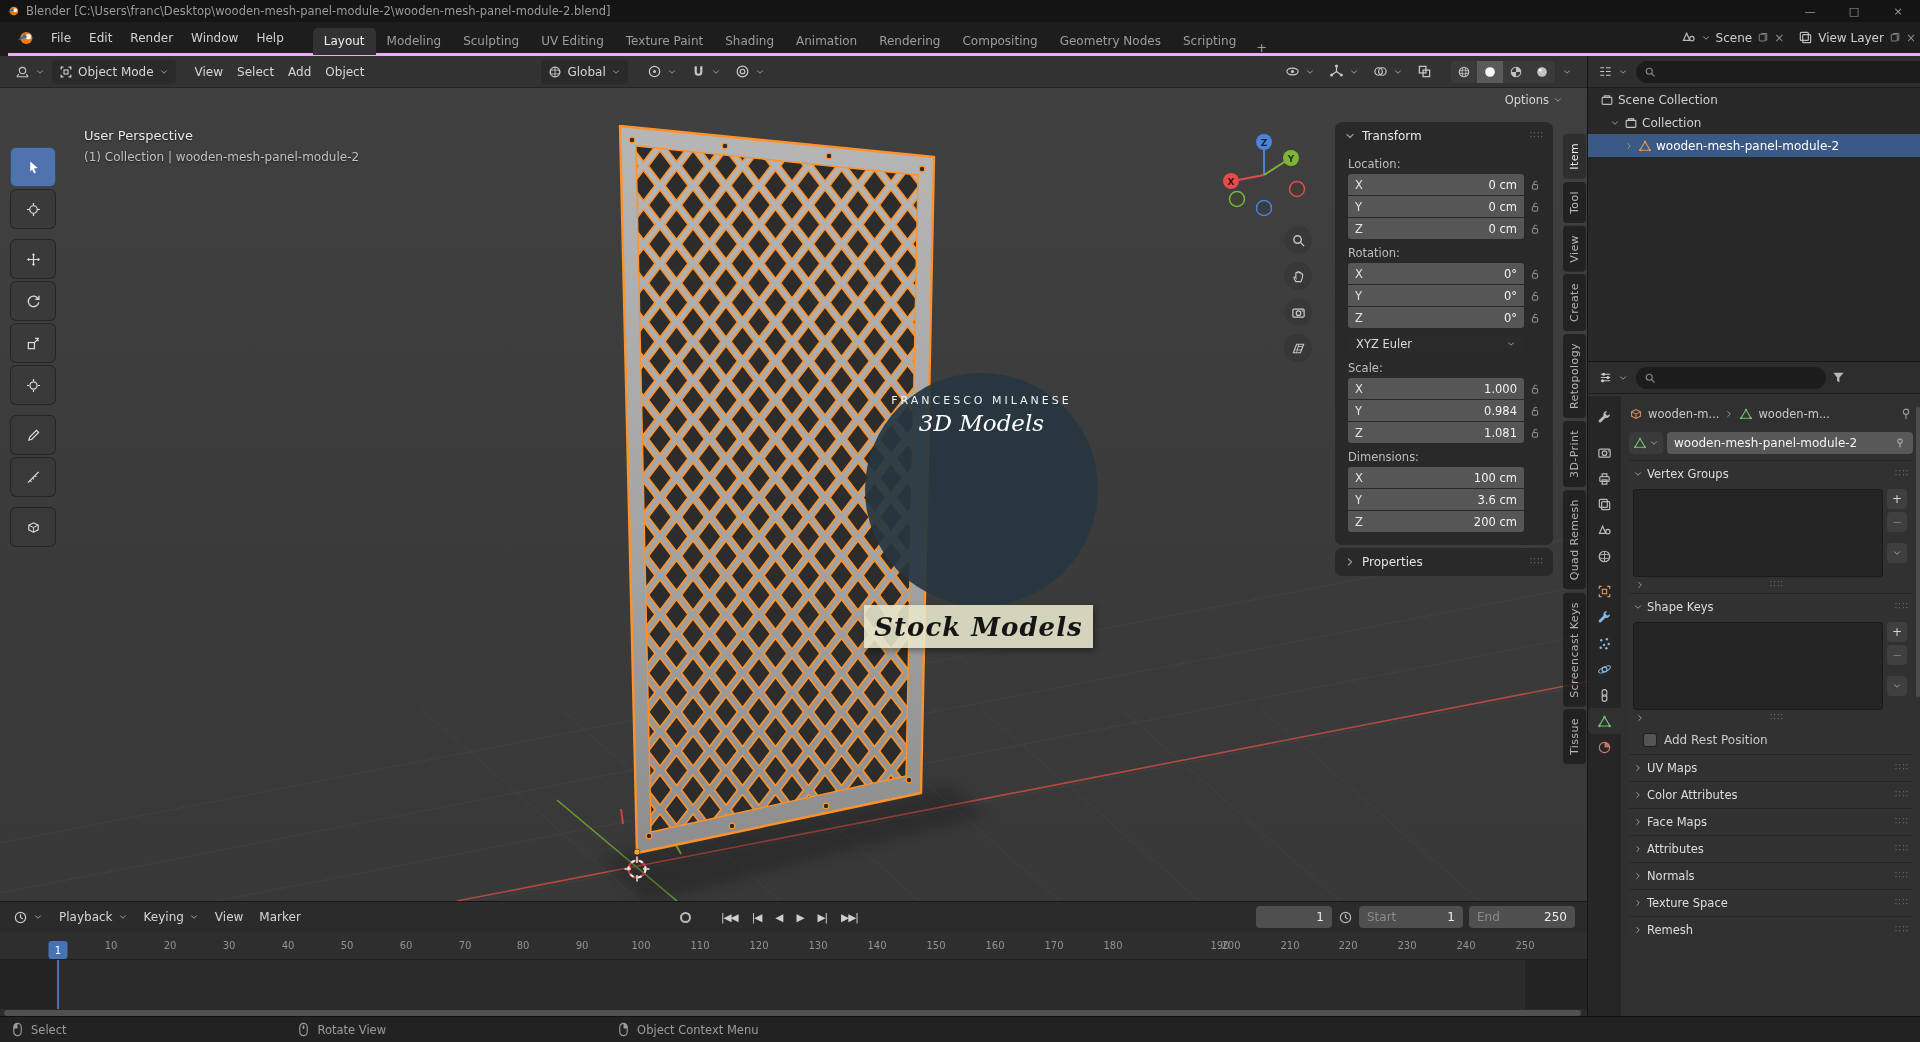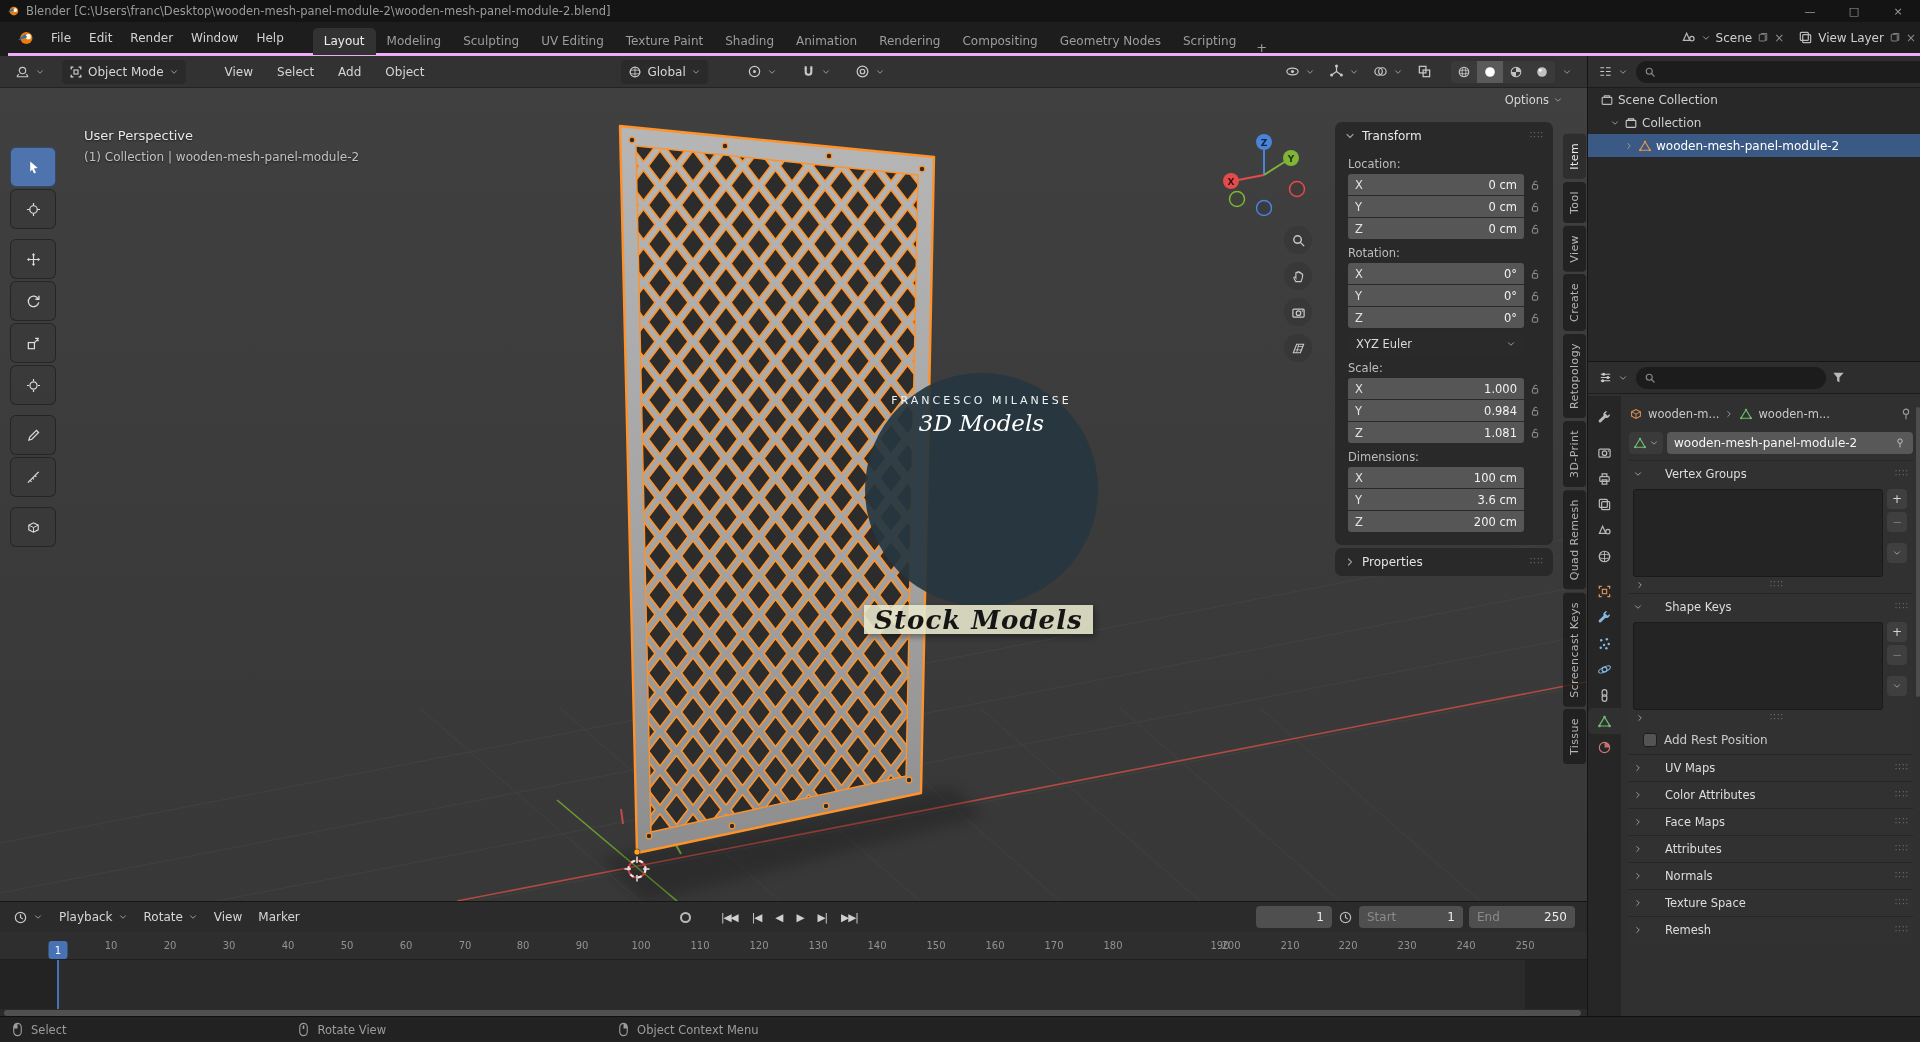--- a/index.html
+++ b/index.html
@@ -21,21 +21,21 @@
 .ws-tab{padding:0 11px;height:27px;display:flex;align-items:center;color:#9d9d9d;font-size:12px;border-radius:5px 5px 0 0;white-space:nowrap}
 .ws-tab.active{background:#323232;color:#ededed}
 .ws-add{padding:0 9px;color:#9d9d9d;font-size:13px}
 .sceneblocks{margin-left:auto;display:flex;align-items:center;gap:14px;padding-right:12px}
 .dblock{display:flex;align-items:center;gap:5px;color:#cfcfcf}
 
 #main{position:absolute;left:0;top:56px;width:1920px;height:960px}
 #leftcol{position:absolute;left:0;top:0;width:1587px;height:960px}
 #rightcol{position:absolute;left:1587px;top:0;width:333px;height:960px;border-left:1px solid #141414}
 
-#vph{position:absolute;left:0;top:0;width:1587px;height:32px;background:#323232;border-bottom:1px solid #232323;display:flex;align-items:center;padding:0 8px;gap:10px}
+#vph{position:absolute;left:0;top:0;width:1587px;height:32px;background:#323232;border-bottom:1px solid #232323;display:flex;align-items:center;padding:0 8px;gap:0}
 .hbtn{display:flex;align-items:center;gap:5px;height:24px;padding:0 7px;border-radius:4px;color:#d6d6d6;white-space:nowrap}
 .hbtn .chev{color:#9a9a9a}
 .hsep{width:12px}
 .shadebtn{width:26px;height:22px;display:flex;align-items:center;justify-content:center;border-radius:0;color:#c2c2c2;background:#3a3a3a}
 .shadebtn.first{border-radius:4px 0 0 4px}.shadebtn.last{border-radius:0 4px 4px 0}
 .shadebtn.active{background:#5a5a5a;color:#fff}
 
 #viewport{position:absolute;left:0;top:32px;width:1587px;height:813px;background:linear-gradient(#404040,#3a3a3a 65%,#383838);overflow:hidden}
 #vpsvg{position:absolute;left:0;top:0}
 .vp-line1{position:absolute;left:84px;top:40px;font-size:13px;color:#e8e8e8;text-shadow:0 1px 2px rgba(0,0,0,.6)}
@@ -48,21 +48,21 @@
 .tgap{height:8px}
 
 #gizmo{position:absolute;left:1218px;top:41px}
 .vbtn{position:absolute;width:28px;height:28px;border-radius:50%;display:flex;align-items:center;justify-content:center;color:#c9c9c9;background:rgba(40,40,40,.25)}
 
 #wm-circle{position:absolute;left:865px;top:285px;width:233px;height:233px;border-radius:50%;background:rgba(39,55,63,.93);display:flex;flex-direction:column;align-items:center;pointer-events:none}
 .wm-fm{margin-top:28px;font-family:"DejaVu Serif",serif;font-style:italic;font-weight:bold;font-size:78px;line-height:84px;letter-spacing:-2px;color:#fff;border-bottom:2px solid #e8eef0;padding:0 10px 0 6px}
 .wm-fm .m{color:#49b5ea}
 .wm-name{margin-top:21px;font-size:11px;letter-spacing:3px;color:#eef4f6}
 .wm-sub{margin-top:3px;font-family:"DejaVu Serif",serif;font-style:italic;font-size:23px;color:#fff}
-#wm-banner{position:absolute;left:864px;top:517px;width:229px;height:29px;background:rgba(233,233,206,.88);box-shadow:2px 3px 6px rgba(0,0,0,.35);display:flex;align-items:center;justify-content:center;pointer-events:none}
+#wm-banner{position:absolute;left:864px;top:517px;width:229px;height:43px;background:rgba(233,233,206,.88);box-shadow:2px 3px 6px rgba(0,0,0,.35);display:flex;align-items:center;justify-content:center;pointer-events:none}
 #wm-banner span{font-family:"DejaVu Serif",serif;font-style:italic;font-weight:bold;font-size:26px;color:#151515;letter-spacing:1px}
 
 #npanel{position:absolute;left:1335px;top:34px;width:218px;font-size:11.5px}
 .np-box{background:rgba(40,40,40,.95);border-radius:7px;padding-bottom:12px}
 .np-head{height:28px;display:flex;align-items:center;gap:6px;padding:0 9px;color:#e8e8e8;font-size:12px}
 .np-label{color:#bdbdbd;margin:7px 0 3px 13px}
 .nrow{display:flex;align-items:center;margin:0 8px 1px 13px}
 .nfield{flex:1;height:21px;background:#565656;display:flex;align-items:center;justify-content:space-between;padding:0 7px;color:#f2f2f2}
 .nfield .ax{color:#e2e2e2}
 .rt{border-radius:3px 3px 0 0}.rb{border-radius:0 0 3px 3px}
@@ -111,21 +111,21 @@
 #ptabs{width:33px;background:#262626;display:flex;flex-direction:column;align-items:center;padding-top:8px}
 .ptab{width:33px;height:26px;display:flex;align-items:center;justify-content:center}
 .ptab.active{background:#303030;border-radius:5px 0 0 5px}
 .pgap{height:9px}
 #pcontent{flex:1;padding:5px 8px 0 8px;overflow:hidden;position:relative}
 .bcrow{height:26px;display:flex;align-items:center;gap:5px;color:#c9c9c9;font-size:11.5px}
 .namerow{height:26px;display:flex;align-items:center;gap:4px;margin:3px 0 4px 0}
 .combo{height:22px;background:#3a3a3a;border-radius:4px;display:flex;align-items:center;gap:2px;padding:0 4px}
 .namefield{flex:1;height:22px;background:#585858;border-radius:4px;display:flex;align-items:center;gap:5px;padding:0 7px;color:#f5f5f5;white-space:nowrap;overflow:hidden}
 .psec{border-top:1px solid #262626;background:#313131}
-.psec-head{height:26px;display:flex;align-items:center;gap:22px;padding:0 4px;color:#dedede;font-size:11.5px}
+.psec-head{height:26px;display:flex;align-items:center;gap:4px;padding:0 4px;color:#dedede;font-size:11.5px}
 .plist{display:flex;gap:4px;padding:2px 4px 0 4px}
 .listbox{flex:1;height:88px;background:#242424;border:1px solid #1a1a1a;border-radius:3px}
 .listbtns{width:22px;display:flex;flex-direction:column;gap:3px}
 .lbtn{width:20px;height:20px;background:#3f3f3f;border-radius:4px;display:flex;align-items:center;justify-content:center;color:#d5d5d5;font-size:12px}
 .lbtn.dim{color:#777}
 .lchev{margin-top:8px}
 .plist-foot{height:16px;display:flex;align-items:center;padding:0 6px;color:#9a9a9a}
 .plist-foot .grip{margin:0 auto}
 .chkrow{height:28px;display:flex;align-items:center;gap:7px;padding-left:14px;color:#c9c9c9}
 .chkbox{width:14px;height:14px;background:#545454;border:1px solid #1e1e1e;border-radius:3px}
@@ -874,21 +874,21 @@
               <use href="#s-chevdown"></use>
             </svg>
       </div>
       <div class="hbtn">
             <span>Playback</span>
             <svg class="ic ic10 chev">
               <use href="#s-chevdown"></use>
             </svg>
           </div>
       <div class="hbtn">
-            <span>Rotate</span>
+            <span>Keying</span>
             <svg class="ic ic10 chev">
               <use href="#s-chevdown"></use>
             </svg>
           </div>
       <div class="hbtn">View</div>
       <div class="hbtn">Marker</div>
       <div id="tl-transport">
         <span class="recring"></span>
         <span style="width:14px"></span>
         <span class="tpbtn">|◀◀</span>

